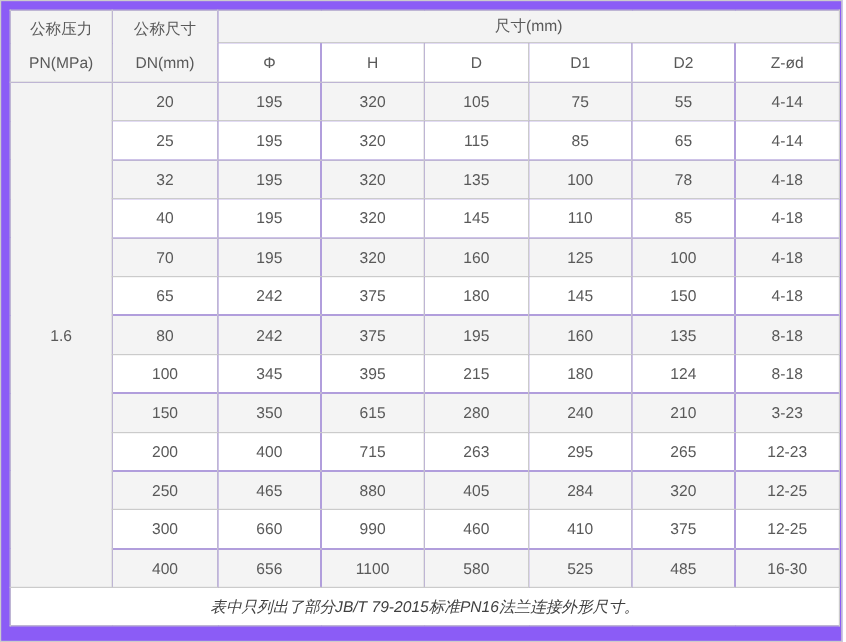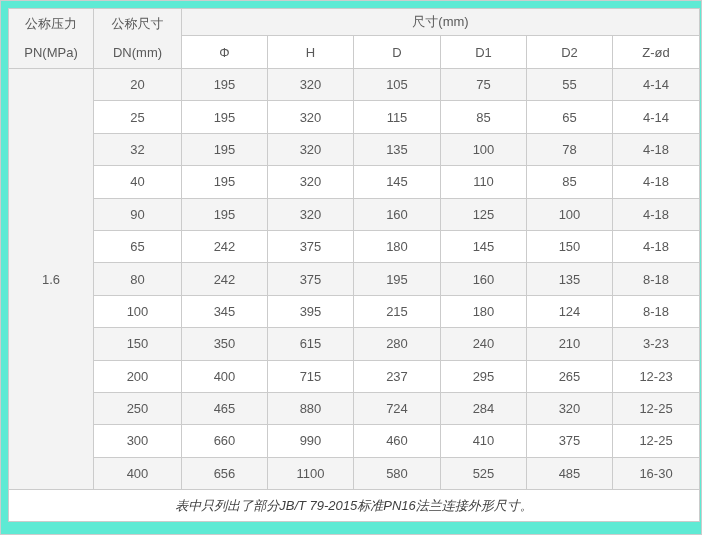--- a/index.html
+++ b/index.html
@@ -7,21 +7,21 @@
     font-family: "Liberation Sans", sans-serif;
     background: #ffffff;
     color: var(--text, #595959);
   }
   .page {
     width: 702px;
     height: 535px;
     box-sizing: border-box;
     border: 1px solid var(--page_border, #cccccc);
     padding: 7px;
-    background: #5eead4;
+    background: #8b5cf6;
   }
   table.spec {
     border-collapse: collapse;
     table-layout: fixed;
     width: 691px;
     border: 1px solid var(--outer_border, #aaaaaa);
   }
   table.spec th, table.spec td {
     border: 1px solid var(--border, #cbcbcb);
     text-align: center;
@@ -121,21 +121,21 @@
       <tr>
         <td>40</td>
         <td>195</td>
         <td>320</td>
         <td>145</td>
         <td>110</td>
         <td>85</td>
         <td>4-18</td>
       </tr>
       <tr>
-        <td>90</td>
+        <td>70</td>
         <td>195</td>
         <td>320</td>
         <td>160</td>
         <td>125</td>
         <td>100</td>
         <td>4-18</td>
       </tr>
       <tr>
         <td>65</td>
         <td>242</td>
@@ -169,30 +169,30 @@
         <td>615</td>
         <td>280</td>
         <td>240</td>
         <td>210</td>
         <td>3-23</td>
       </tr>
       <tr>
         <td>200</td>
         <td>400</td>
         <td>715</td>
-        <td>237</td>
+        <td>263</td>
         <td>295</td>
         <td>265</td>
         <td>12-23</td>
       </tr>
       <tr>
         <td>250</td>
         <td>465</td>
         <td>880</td>
-        <td>724</td>
+        <td>405</td>
         <td>284</td>
         <td>320</td>
         <td>12-25</td>
       </tr>
       <tr>
         <td>300</td>
         <td>660</td>
         <td>990</td>
         <td>460</td>
         <td>410</td>

